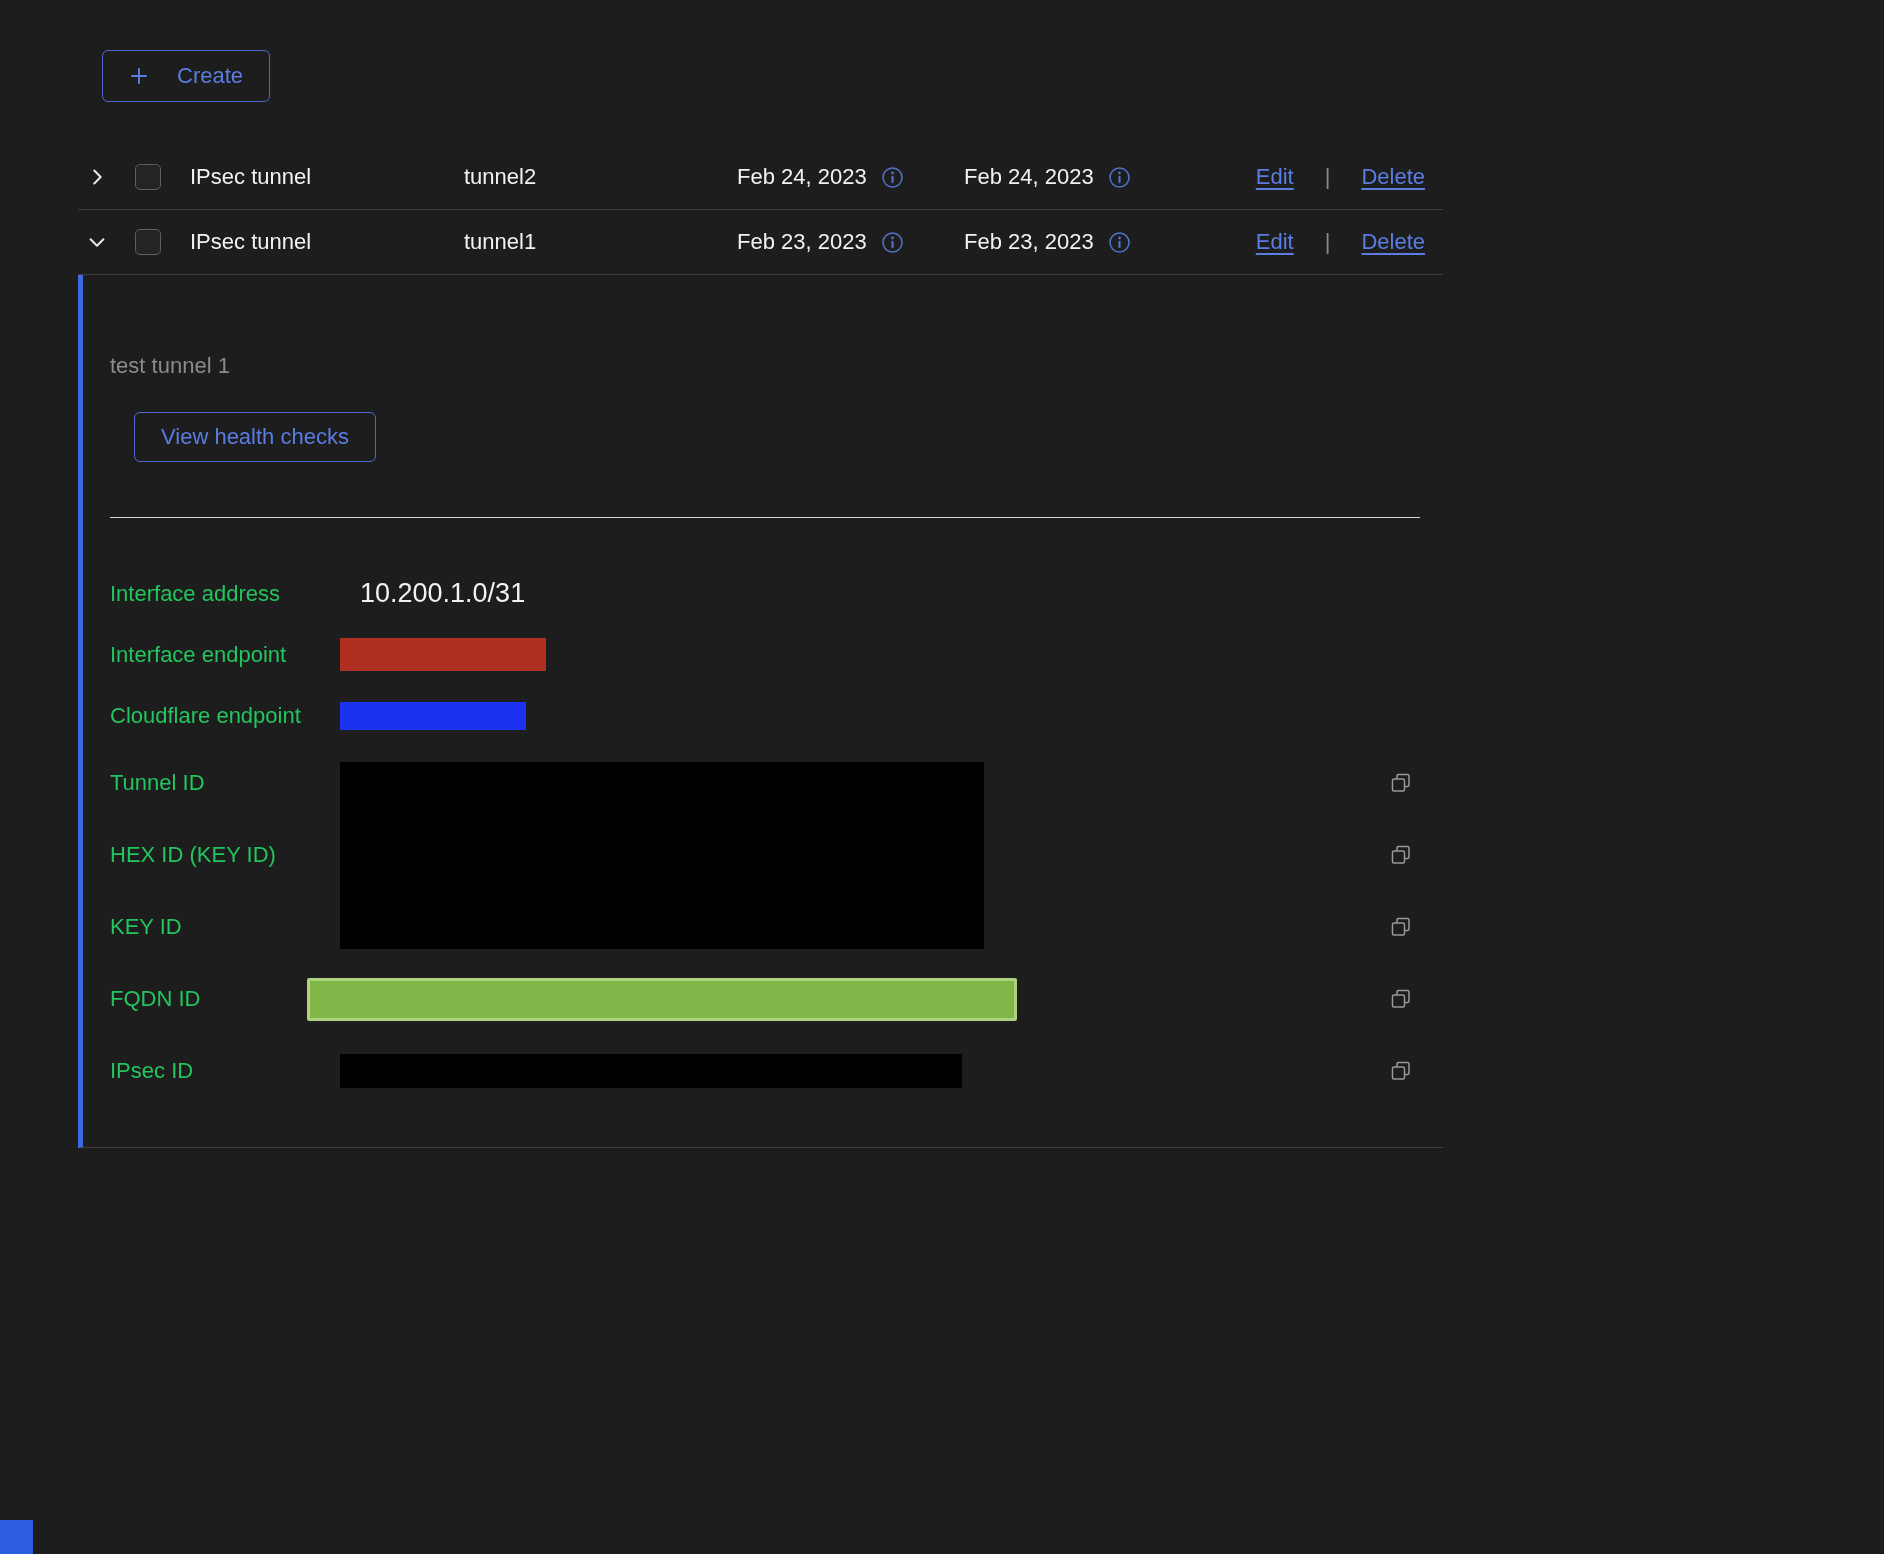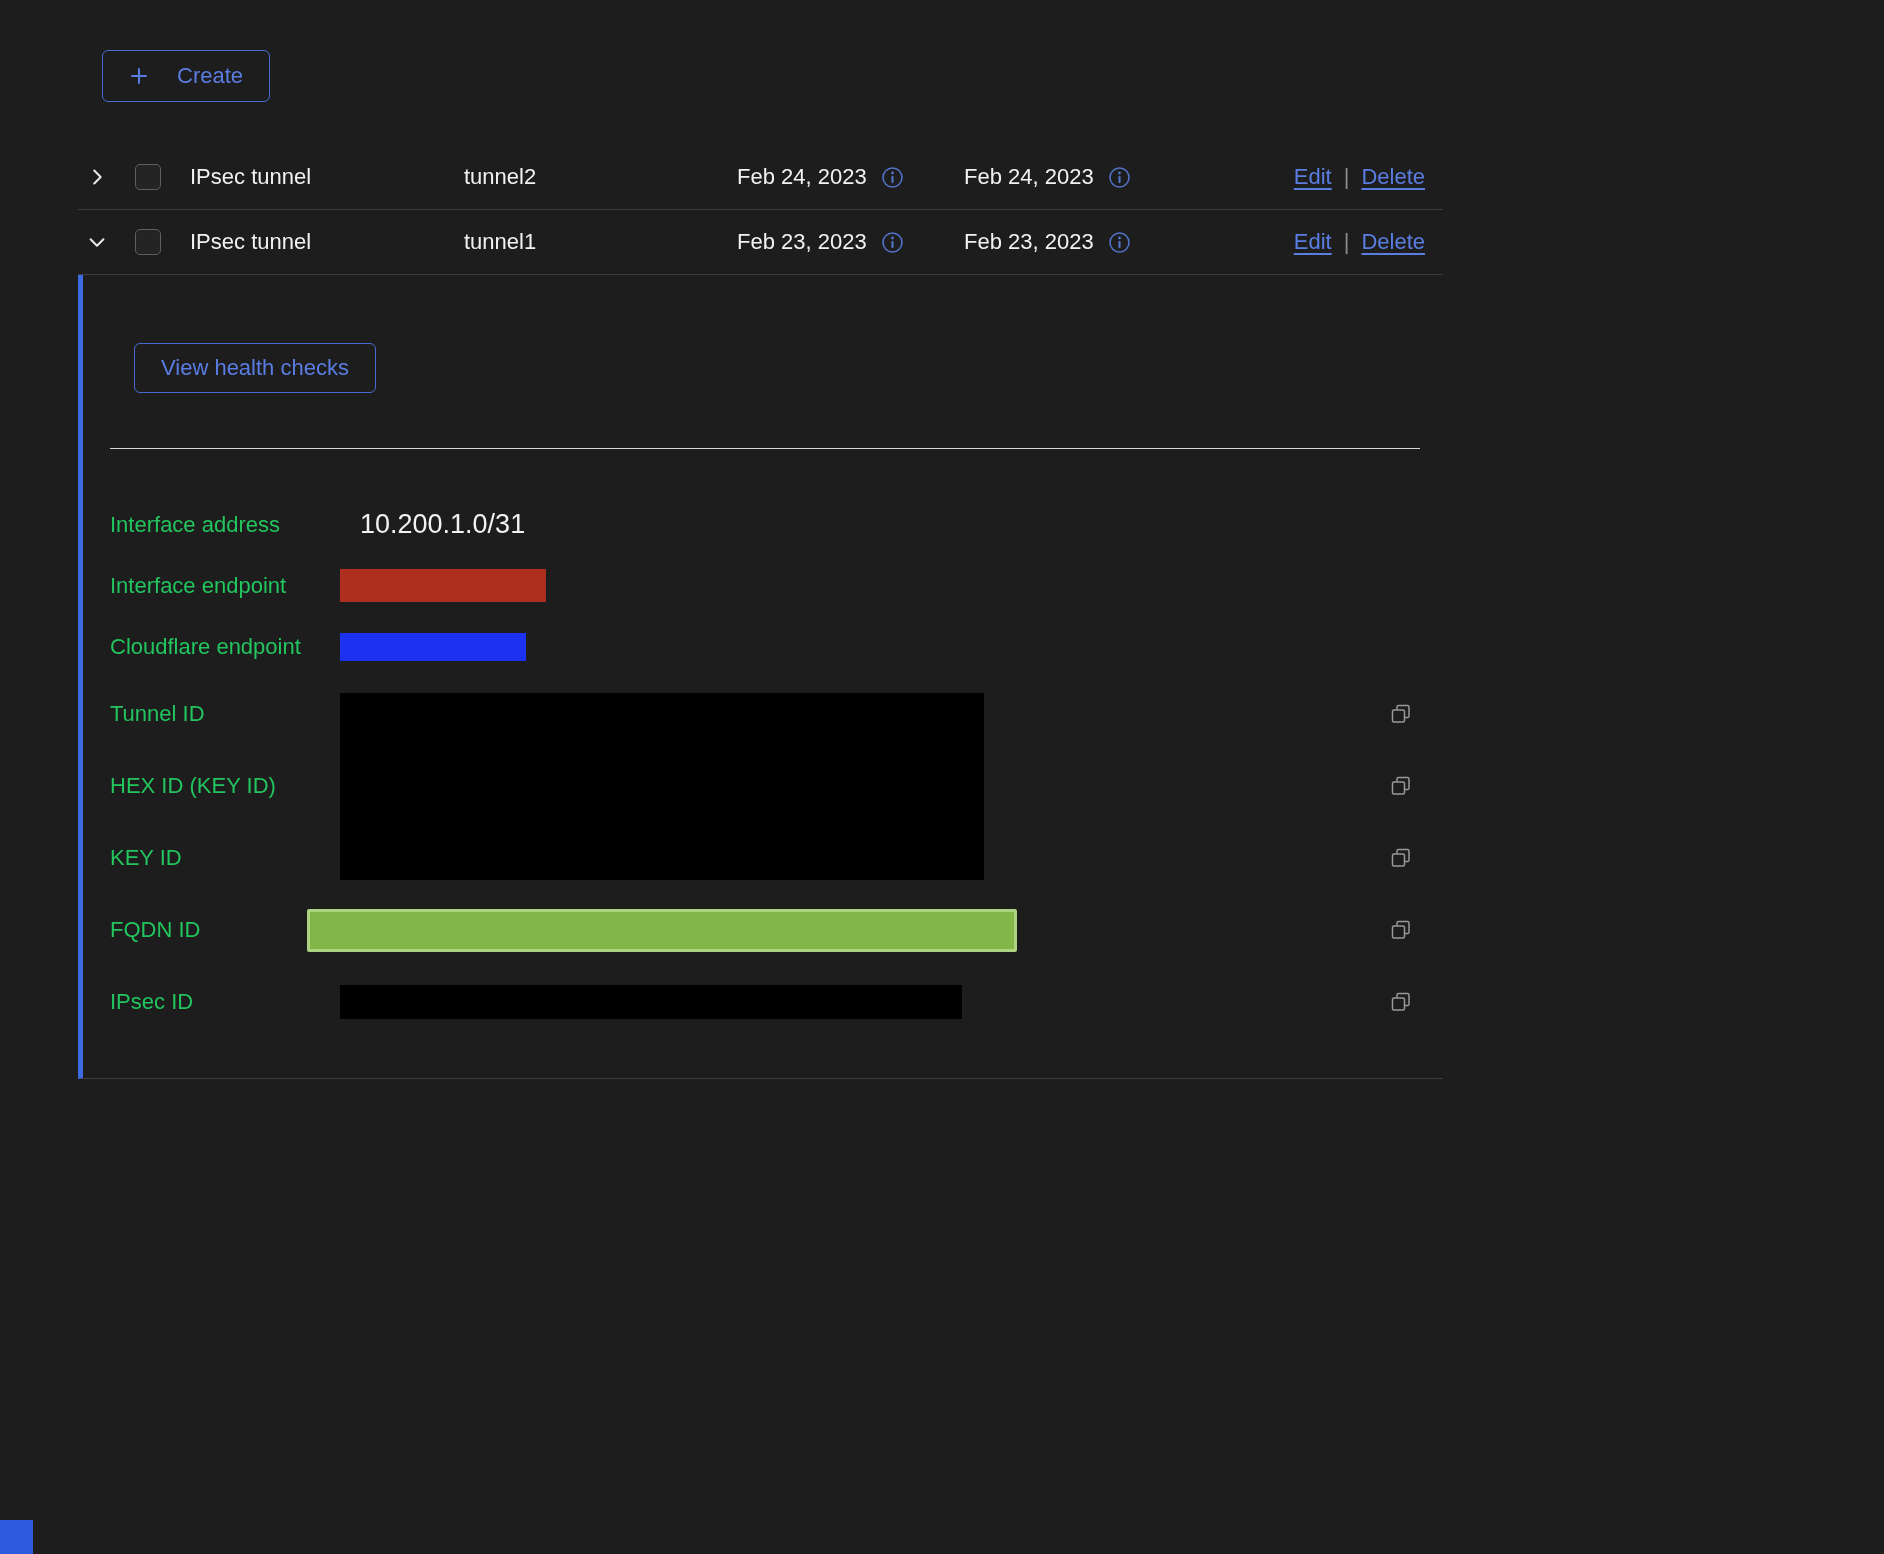--- a/index.html
+++ b/index.html
@@ -38,21 +38,21 @@
   .cell { display:flex; align-items:center; }
   .cell.chev { padding-left:8px; }
   .chev-btn { display:flex; align-items:center; cursor:pointer; }
   .checkbox {
     width:26px; height:26px; border-radius:5px;
     border:1.5px solid #5f5f5f; background:#242424;
     display:inline-block; cursor:pointer;
   }
   .cell.date { gap:14px; }
   .info { display:flex; align-items:center; cursor:pointer; }
-  .cell.actions { justify-self:end; gap:12px; padding-right:18px; }
+  .cell.actions { justify-self:end; gap:31px; padding-right:18px; }
   .link { color:#5a7de2; text-decoration:underline; text-underline-offset:4px; cursor:pointer; }
   .sep { color:#8b8b8b; }
 
   
   .detail {
     border-left:5px solid #3d6ae0;
     border-bottom:1px solid #3c3c3c;
     padding:34px 0 40px 27px;
   }
   .desc-label { font-size:22px; line-height:25px; color:#f2f2f2; }
@@ -167,20 +167,21 @@
         </span>
       </div>
       <div class="cell actions">
         <a class="link">Edit</a>
         <span class="sep">|</span>
         <a class="link">Delete</a>
       </div>
     </div>
 
     <div class="detail">
+      <div class="desc-value">test tunnel 1</div>
       <button class="btn-outline health-btn">
         <span>View health checks</span>
       </button>
 
       <div class="divider"></div>
 
       <div class="fields">
 
         <div class="f-label" style="grid-area:1/1">Interface address</div>
         <div class="f-value-text" style="grid-area:1/2">10.200.1.0/31</div>

